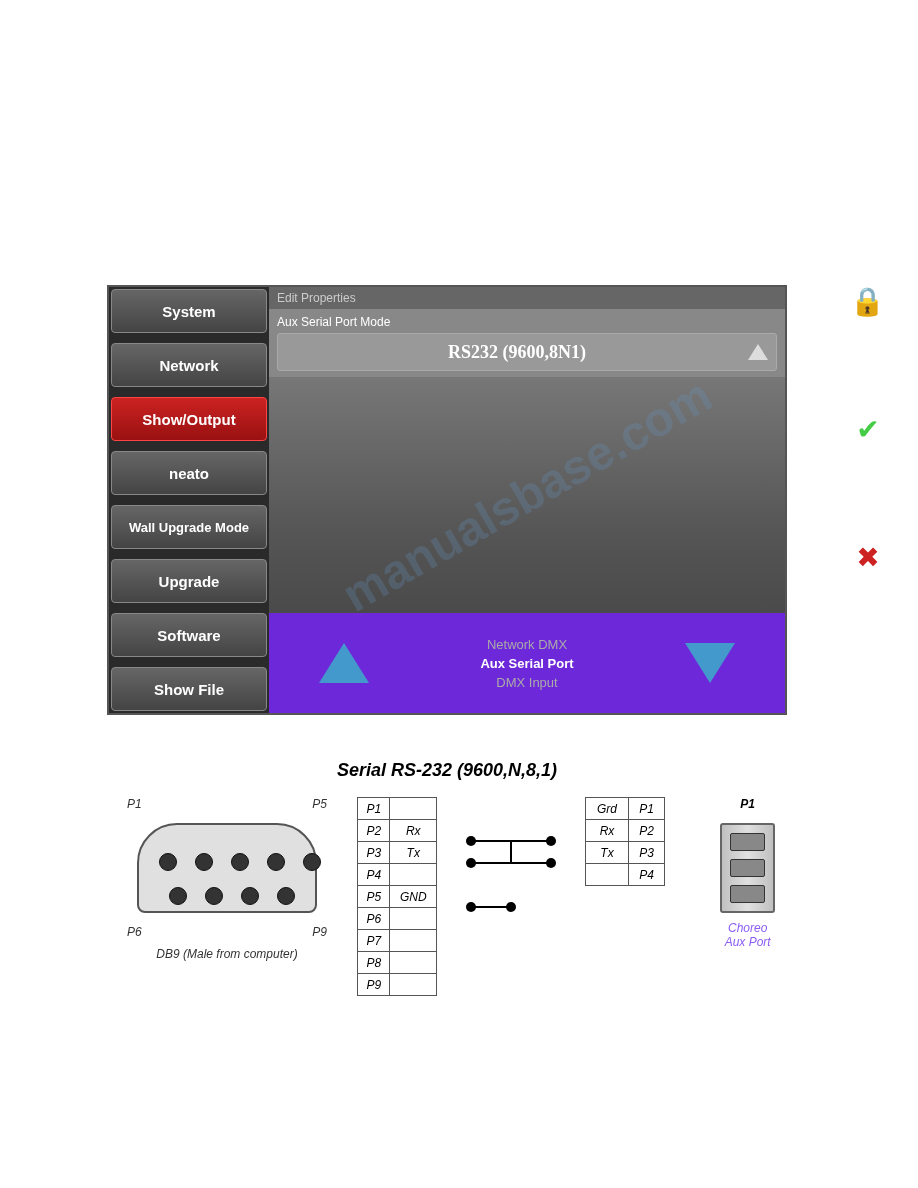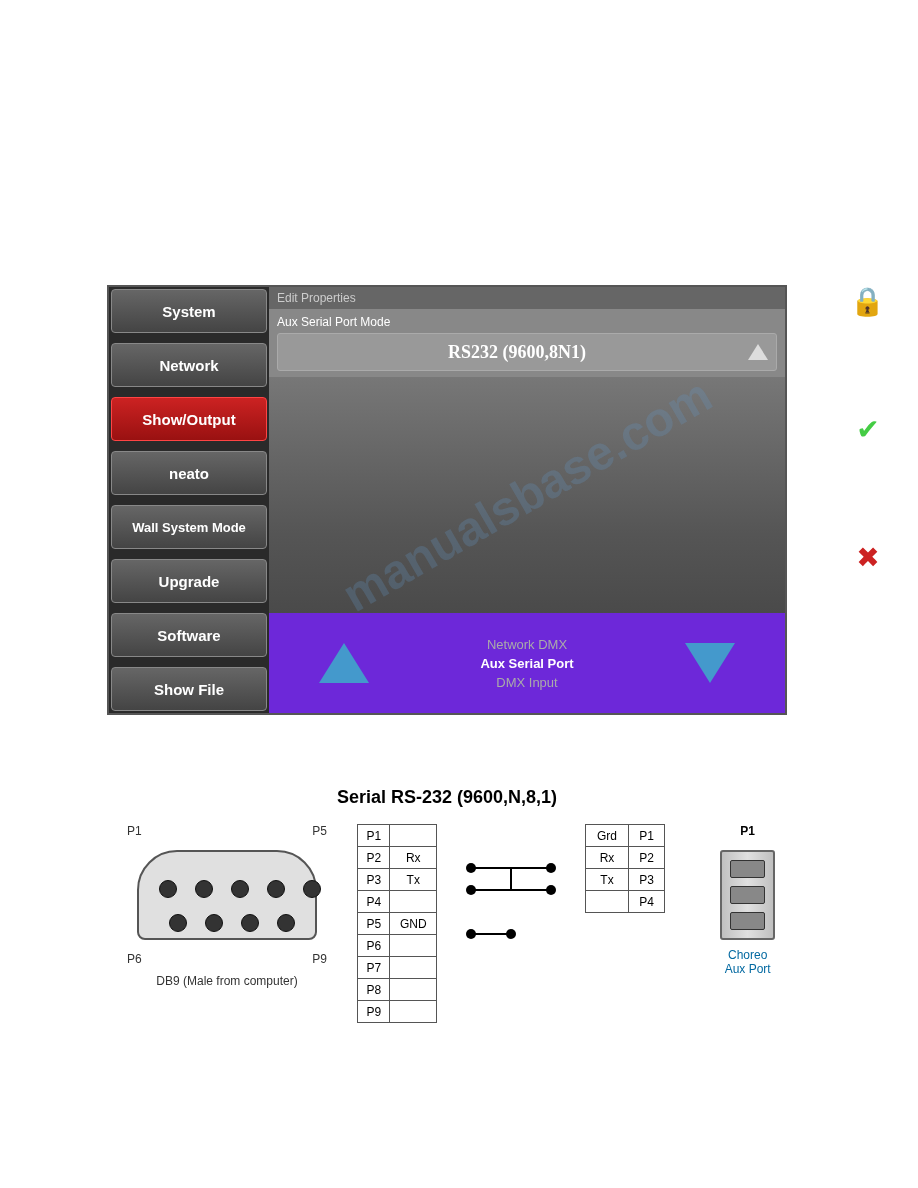--- a/index.html
+++ b/index.html
@@ -256,23 +256,24 @@
     }
 
     .exit-label {
       color: #fff;
       font-size: 12px;
     }
 
     
     .diagram-section {
       position: absolute;
-      top: 787px;
+      top: 760px;
       left: 107px;
       width: 680px;
+      font-style: italic;
     }
 
     .diagram-title {
       font-size: 18px;
       font-weight: bold;
       text-align: center;
       color: #000;
       margin-bottom: 16px;
     }
 
@@ -379,21 +380,21 @@
     .choreo-slot {
       width: 35px;
       height: 18px;
       background: #888;
       border: 1px solid #333;
       border-radius: 2px;
     }
 
     .choreo-desc {
       font-size: 12px;
-      color: #0369a1;
+      color: #8b5cf6;
       text-align: center;
     }
   </style>
 </head>
 <body>
 
 <div class="ui-panel">
 
   <div class="sidebar">
     <div class="sidebar-btn">
@@ -402,21 +403,21 @@
     <div class="sidebar-btn">
       <span>Network</span>
     </div>
     <div class="sidebar-btn active">
       <span>Show/Output</span>
     </div>
     <div class="sidebar-btn">
       <span>neato</span>
     </div>
     <div class="sidebar-btn" style="font-size:13px;">
-      <span>Wall System Mode</span>
+      <span>Wall Upgrade Mode</span>
     </div>
     <div class="sidebar-btn">
       <span>Upgrade</span>
     </div>
     <div class="sidebar-btn">
       <span>Software</span>
     </div>
     <div class="sidebar-btn">
       <span>Show File</span>
     </div>

